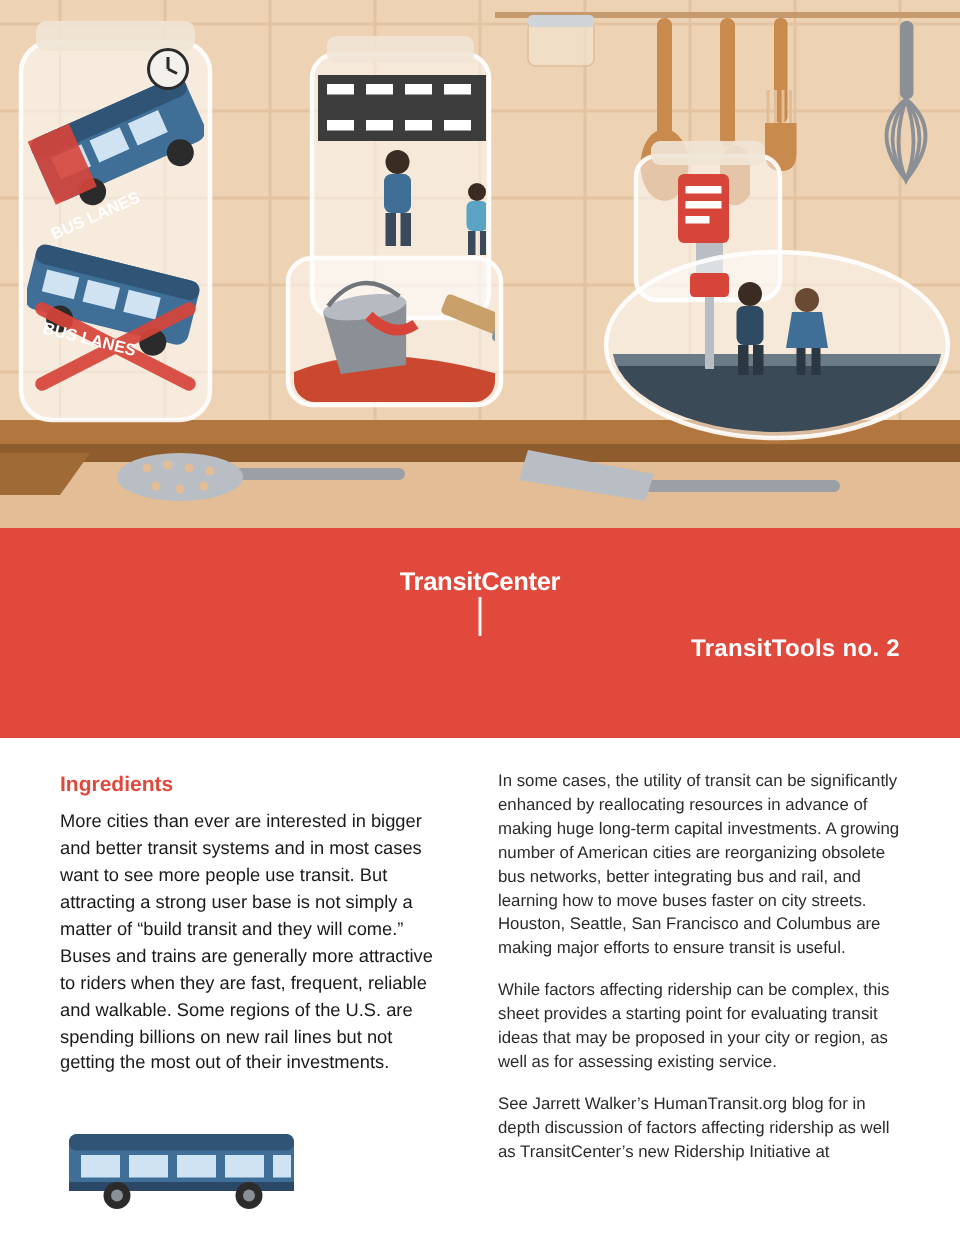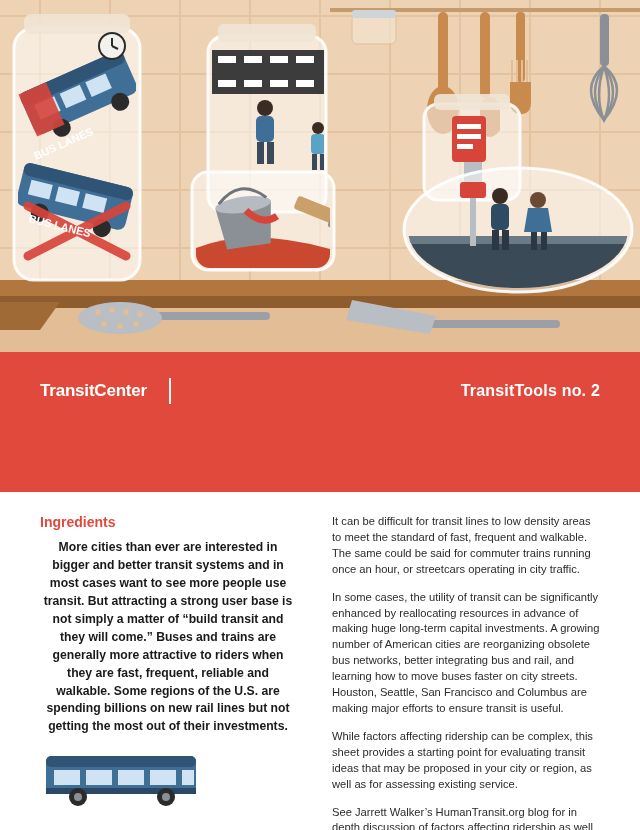--- a/index.html
+++ b/index.html
@@ -23,20 +23,21 @@
   
   .banner {
     position: absolute; top: 352px; left: 0;
     width: 640px; height: 140px;
     background: #e0493c;
     color: #ffffff;
   }
   .banner-top {
     display: flex; align-items: center;
     padding: 26px 40px 0 40px;
+    flex-direction: column;
   }
   .brand {
     font-size: 17px; font-weight: bold; letter-spacing: -0.2px;
   }
   .brand-divider {
     width: 2px; height: 26px; background: #ffffff;
     margin: 0 22px; opacity: 0.95;
   }
   .banner-right {
     margin-left: auto;
@@ -59,23 +60,22 @@
     border-radius: 13px;
   }
   .col-left { width: 256px; }
   .col-right { width: 268px; }
 
   .ingredients-head {
     color: #e0493c; font-size: 14px; font-weight: bold;
     margin-bottom: 9px;
   }
   .lead {
-    font-size: 12.2px; line-height: 1.47; font-weight: bold;
+    font-size: 12.2px; line-height: 1.47; font-weight: normal;
     color: #1a1a1a;
-    text-align: center;
   }
   .body-p {
     font-size: 11.2px; line-height: 1.42; color: #2b2b2b;
     margin-bottom: 12px;
   }
   .body-p:last-child { margin-bottom: 0; }
 
   
   .bus-figure {
     position: absolute; left: 42px; top: 250px;
@@ -332,20 +332,19 @@
         <rect x="140" y="28" width="12" height="15" fill="#cfe3f2"></rect>
         <rect x="4" y="46" width="150" height="6" fill="#2b4866"></rect>
         <circle cx="36" cy="55" r="9" fill="#2b2b2b"></circle>
         <circle cx="36" cy="55" r="4" fill="#8a9096"></circle>
         <circle cx="124" cy="55" r="9" fill="#2b2b2b"></circle>
         <circle cx="124" cy="55" r="4" fill="#8a9096"></circle>
       </svg>
     </div>
 
     <div class="col-right">
-      <p class="body-p">It can be difficult for transit lines to low density areas to meet the standard of fast, frequent and walkable. The same could be said for commuter trains running once an hour, or streetcars operating in city traffic.</p>
       <p class="body-p">In some cases, the utility of transit can be significantly enhanced by reallocating resources in advance of making huge long-term capital investments. A growing number of American cities are reorganizing obsolete bus networks, better integrating bus and rail, and learning how to move buses faster on city streets. Houston, Seattle, San Francisco and Columbus are making major efforts to ensure transit is useful.</p>
       <p class="body-p">While factors affecting ridership can be complex, this sheet provides a starting point for evaluating transit ideas that may be proposed in your city or region, as well as for assessing existing service.</p>
       <p class="body-p"><span>See Jarrett Walker’s HumanTransit.org blog for in depth discussion of factors affecting ridership as well as TransitCenter’s new Ridership Initiative at </span></p>
     </div>
   </div>
 
 </div>
 
 </body></html>

